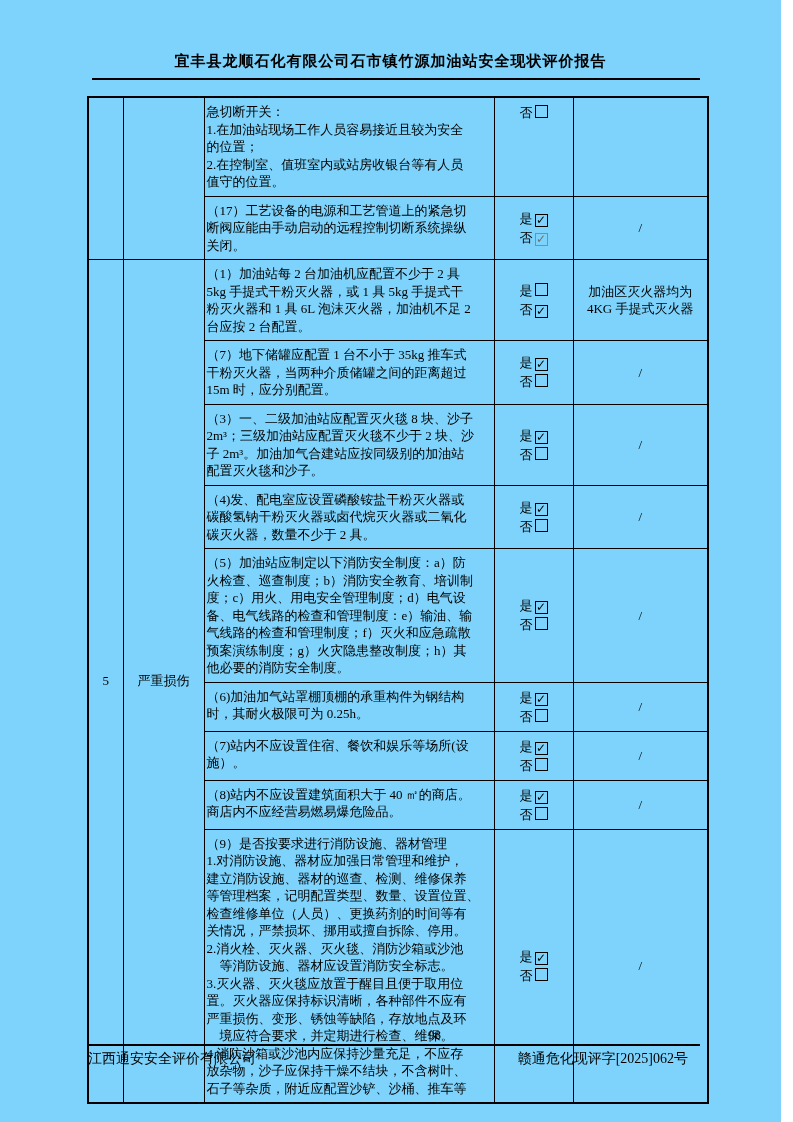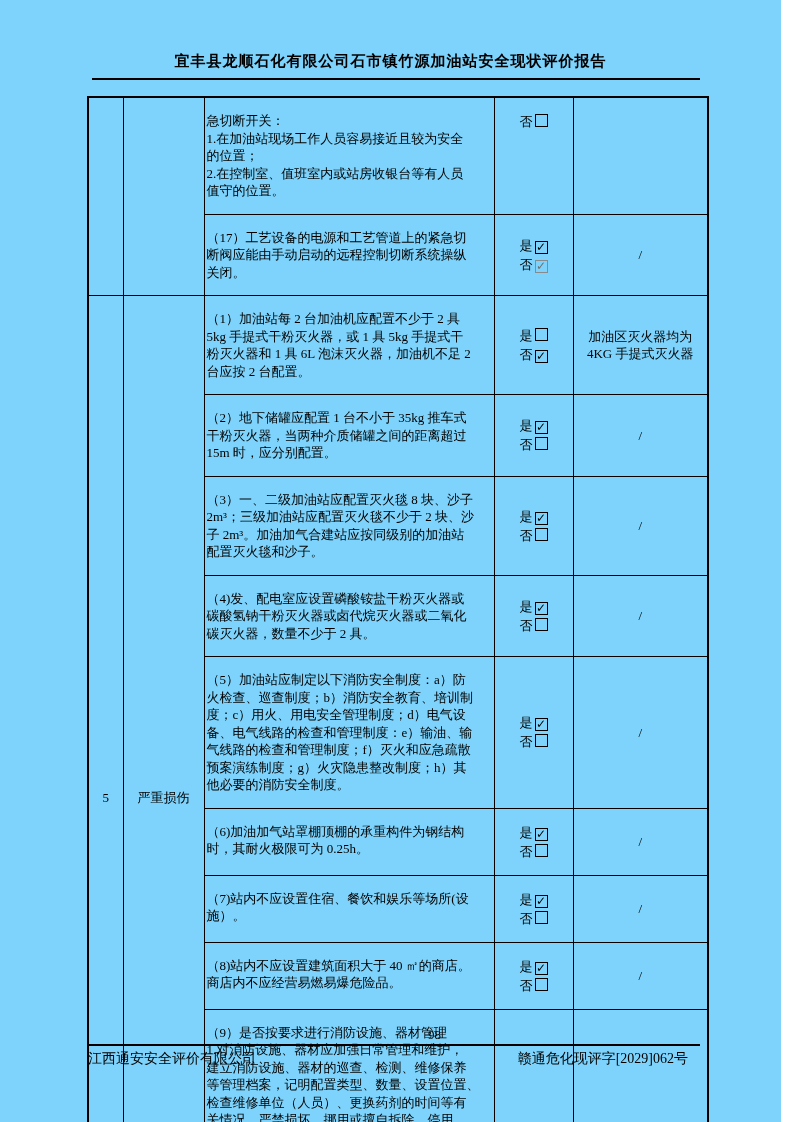--- a/index.html
+++ b/index.html
@@ -39,21 +39,21 @@
     left: 87px;
     width: 620px;
     border-collapse: collapse;
     border: 2px solid #000;
     table-layout: fixed;
   }
   table.doc-table td {
     border: 1px solid #000;
     font-size: 13px;
     line-height: 17.5px;
-    padding: 14px 2px;
+    padding: 5px 2px;
     overflow: hidden;
   }
   td.c-num, td.c-cat {
     text-align: center;
     vertical-align: middle;
   }
   td.c-clause {
     vertical-align: top;
     text-align: left;
     padding-left: 4px;
@@ -197,21 +197,21 @@
           <div class="res-line"><span>是</span><span class="cb"></span></div>
           <div class="res-line"><span>否</span><span class="cb">✓</span></div>
         </td>
         <td class="c-remark">
           <div class="remark-text">加油区灭火器均为
 4KG 手提式灭火器</div>
         </td>
       </tr>
       <tr>
         <td class="c-clause">
-          <div class="clause-text">（2）地下储罐应配置 1 台不小于 35kg 推车式
+          <div class="clause-text">（7）地下储罐应配置 1 台不小于 35kg 推车式
 干粉灭火器，当两种介质储罐之间的距离超过
 15m 时，应分别配置。</div>
         </td>
         <td class="c-result">
           <div class="res-line"><span>是</span><span class="cb">✓</span></div>
           <div class="res-line"><span>否</span><span class="cb"></span></div>
         </td>
         <td class="c-remark">
           <div class="remark-text">/</div>
         </td>
@@ -327,15 +327,15 @@
         <td class="c-remark">
           <div class="remark-text">/</div>
         </td>
       </tr>
     </tbody>
   </table>
 
   <div class="page-num">98</div>
   <div class="footer-rule"></div>
   <div class="footer-left">江西通安安全评价有限公司</div>
-  <div class="footer-right">赣通危化现评字[2029]062号</div>
+  <div class="footer-right">赣通危化现评字[2025]062号</div>
 
 </div>
 
 </body></html>

